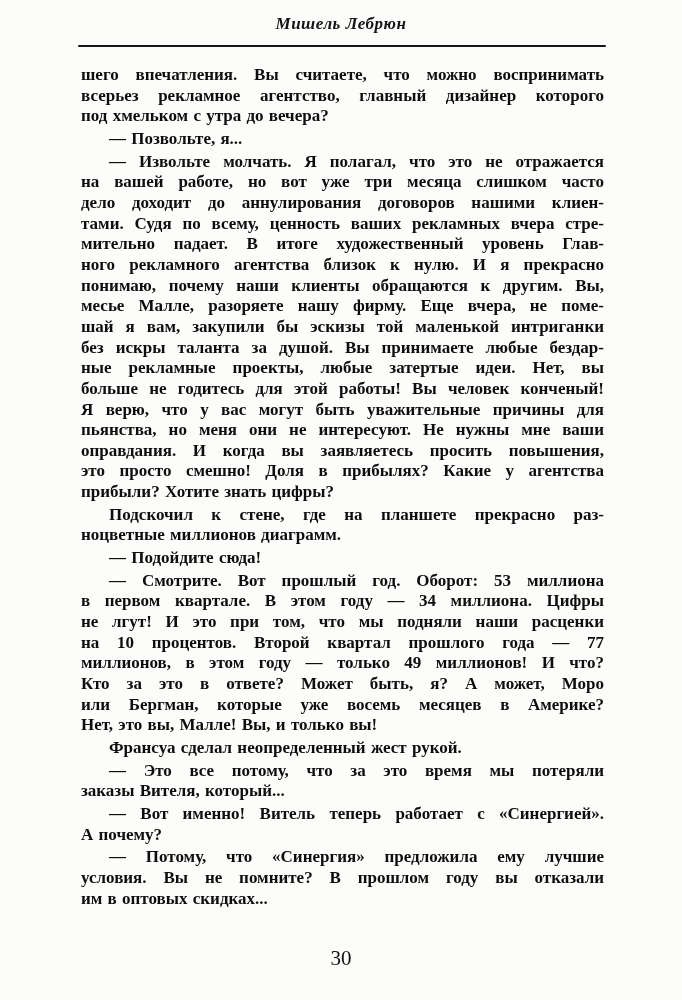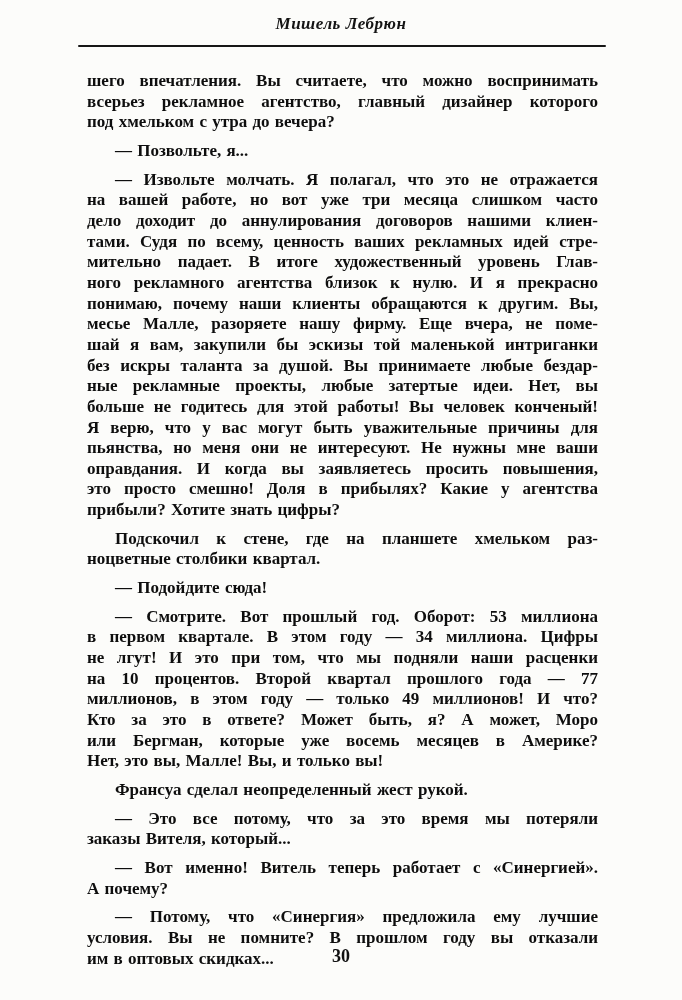--- a/index.html
+++ b/index.html
@@ -40,41 +40,41 @@
   .body-text {
     position: absolute;
     top: 63px;
     left: 79px;
     width: 527px;
     font-size: 17px;
     line-height: 20.65px;
     font-weight: 600;
     word-spacing: 1px;
   }
-  .paragraph { margin: 8px; }
+  .paragraph { margin: 2px; }
   .line {
     text-align: justify;
     text-align-last: justify;
     white-space: normal;
   }
   .line.last {
     text-align: right;
     text-align-last: left;
   }
   .line.indent {
     text-indent: 28px;
   }
   .page-number {
     position: absolute;
     top: 946px;
     left: 0;
     right: 0;
     text-align: center;
-    font-size: 18px;
-    font-weight: 700;
+    font-size: 21px;
+    font-weight: 400;
     color: #111;
   }
 </style>
 </head>
 <body>
 
 <div class="page">
   <div class="running-header">Мишель Лебрюн</div>
   <div class="header-rule"></div>
   <div class="body-text" id="body-text">
@@ -83,38 +83,38 @@
         <div class="line">всерьез рекламное агентство, главный дизайнер которого</div>
         <div class="line last">под хмельком с утра до вечера?</div>
       </div>
       <div class="paragraph">
         <div class="line indent last">— Позвольте, я...</div>
       </div>
       <div class="paragraph">
         <div class="line indent">— Извольте молчать. Я полагал, что это не отражается</div>
         <div class="line">на вашей работе, но вот уже три месяца слишком часто</div>
         <div class="line">дело доходит до аннулирования договоров нашими клиен-</div>
-        <div class="line">тами. Судя по всему, ценность ваших рекламных идей стре-</div>
+        <div class="line">тами. Судя по всему, ценность ваших рекламных вчера стре-</div>
         <div class="line">мительно падает. В итоге художественный уровень Глав-</div>
         <div class="line">ного рекламного агентства близок к нулю. И я прекрасно</div>
         <div class="line">понимаю, почему наши клиенты обращаются к другим. Вы,</div>
         <div class="line">месье Малле, разоряете нашу фирму. Еще вчера, не поме-</div>
         <div class="line">шай я вам, закупили бы эскизы той маленькой интриганки</div>
         <div class="line">без искры таланта за душой. Вы принимаете любые бездар-</div>
         <div class="line">ные рекламные проекты, любые затертые идеи. Нет, вы</div>
         <div class="line">больше не годитесь для этой работы! Вы человек конченый!</div>
         <div class="line">Я верю, что у вас могут быть уважительные причины для</div>
         <div class="line">пьянства, но меня они не интересуют. Не нужны мне ваши</div>
         <div class="line">оправдания. И когда вы заявляетесь просить повышения,</div>
         <div class="line">это просто смешно! Доля в прибылях? Какие у агентства</div>
         <div class="line last">прибыли? Хотите знать цифры?</div>
       </div>
       <div class="paragraph">
-        <div class="line indent">Подскочил к стене, где на планшете хмельком раз-</div>
-        <div class="line last">ноцветные столбики квартал.</div>
+        <div class="line indent">Подскочил к стене, где на планшете прекрасно раз-</div>
+        <div class="line last">ноцветные миллионов диаграмм.</div>
       </div>
       <div class="paragraph">
         <div class="line indent last">— Подойдите сюда!</div>
       </div>
       <div class="paragraph">
         <div class="line indent">— Смотрите. Вот прошлый год. Оборот: 53 миллиона</div>
         <div class="line">в первом квартале. В этом году — 34 миллиона. Цифры</div>
         <div class="line">не лгут! И это при том, что мы подняли наши расценки</div>
         <div class="line">на 10 процентов. Второй квартал прошлого года — 77</div>
         <div class="line">миллионов, в этом году — только 49 миллионов! И что?</div>

